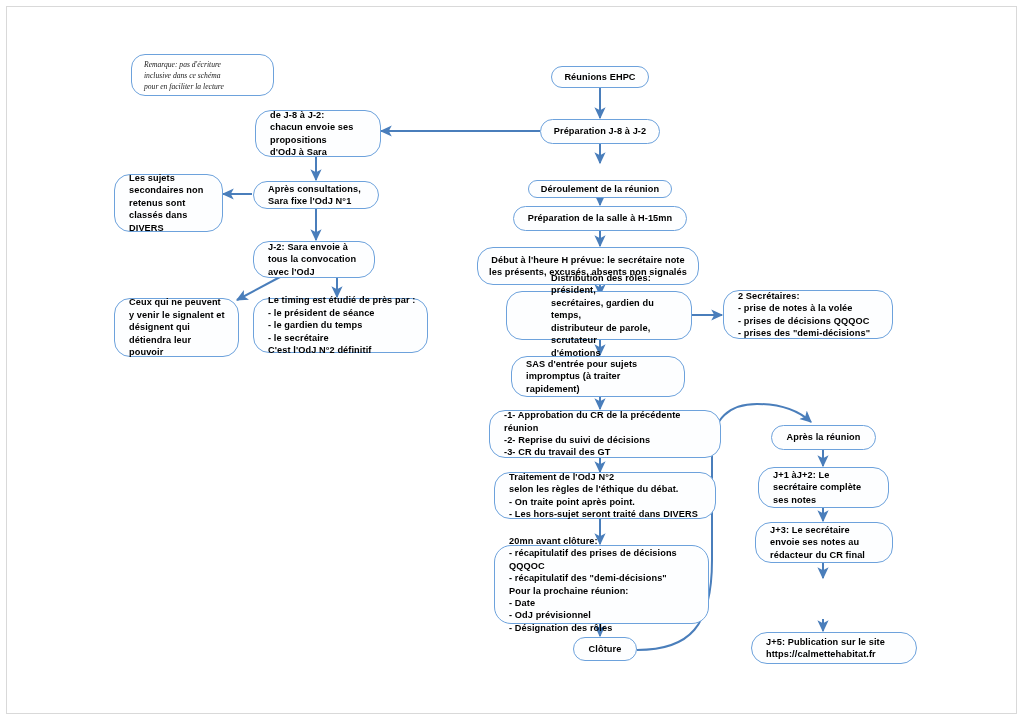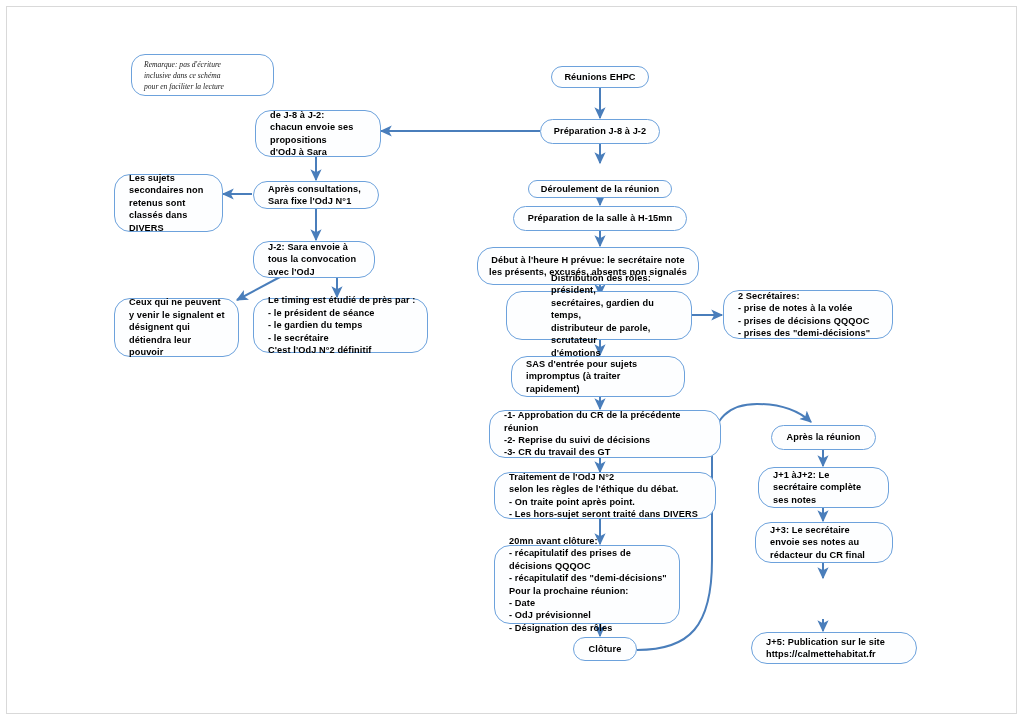--- a/index.html
+++ b/index.html
@@ -166,21 +166,21 @@
 -3- CR du travail des GT</span>
   </div>
 
   <div class="node left" style="left:494px;top:472px;width:222px;height:47px;">
     <span class="txt">Traitement de l'OdJ N°2
 selon les règles de l'éthique du débat.
  - On traite point après point.
  - Les hors-sujet seront traité dans DIVERS</span>
   </div>
 
-  <div class="node left" style="left:494px;top:545px;width:186px;height:79px;">
+  <div class="node left" style="left:494px;top:545px;width:215px;height:79px;border-radius:17px;">
     <span class="txt">20mn avant clôture:
 - récapitulatif des prises de décisions QQQOC
 - récapitulatif des "demi-décisions"
 Pour la prochaine réunion:
 - Date
 - OdJ prévisionnel
 - Désignation des rôles</span>
   </div>
 
   <div class="node center pill" style="left:573px;top:637px;width:64px;height:24px;">

